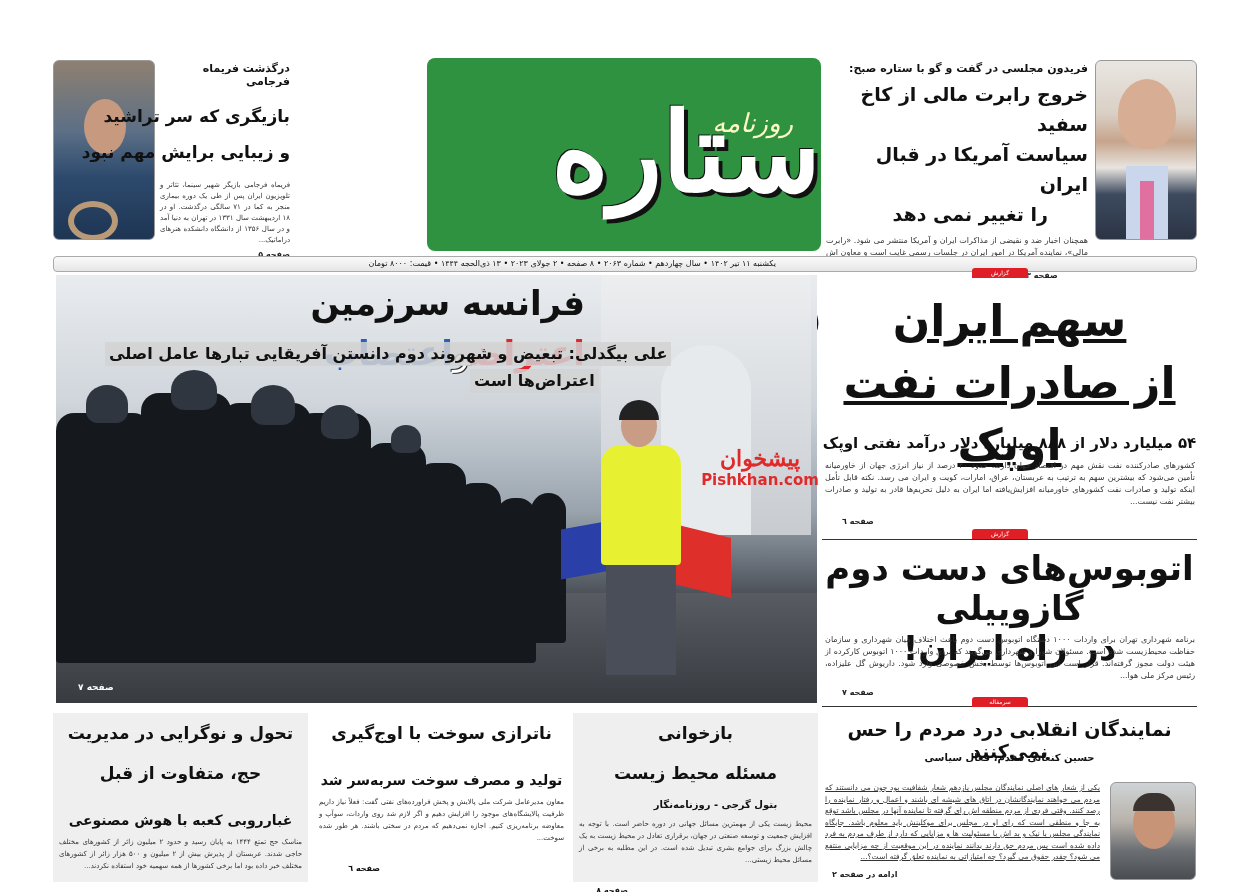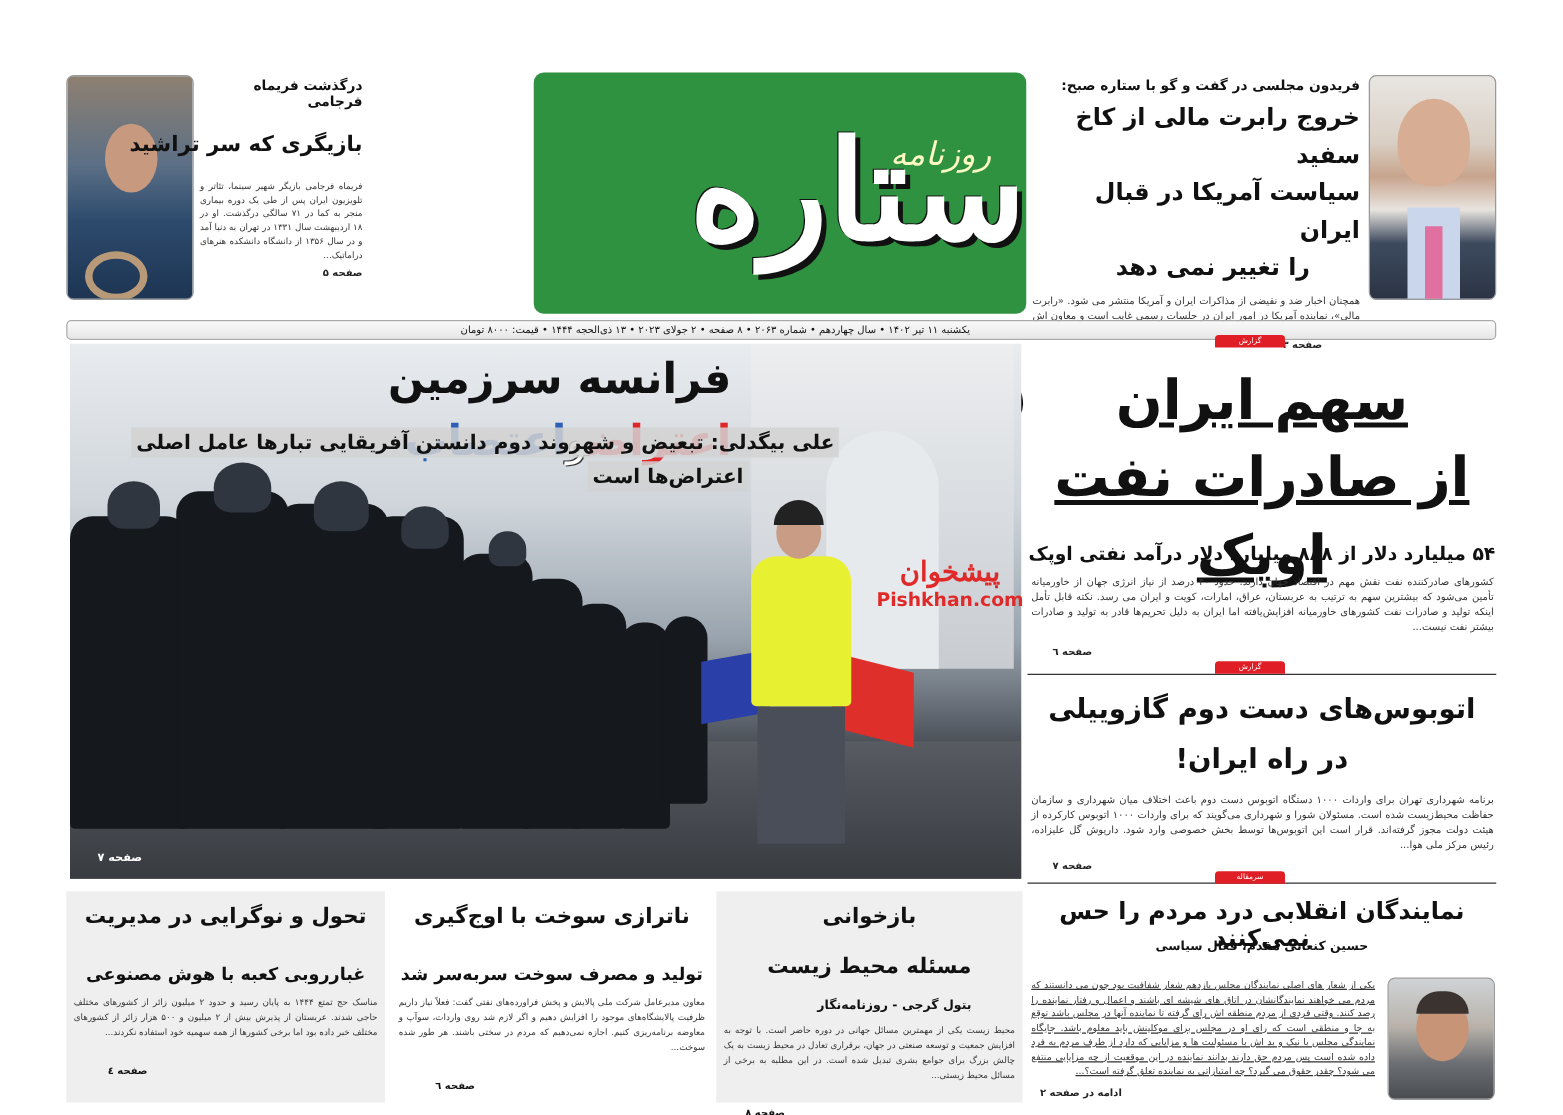--- a/index.html
+++ b/index.html
@@ -65,21 +65,21 @@
 
   
   .tag { position:absolute; height: 10px; background:#e01e26; color:#fff; font-size: 6px; line-height: 10px; text-align:center; border-radius: 3px 3px 0 0; }
   .hrule { position:absolute; height: 1px; background: #333; }
 
   #oil-hl { left: 822px; top: 290px; width: 375px; font-size: 44px; font-weight: bold; text-align: center; line-height: 62px; text-decoration: underline; }
   #oil-sub { left: 822px; top: 434px; width: 375px; font-size: 15px; font-weight: bold; text-align: center; }
   #oil-body { left: 825px; top: 460px; width: 370px; text-align: justify; }
   #oil-page { left: 842px; top: 517px; }
 
-  #bus-hl { left: 822px; top: 548px; width: 375px; font-size: 22px; font-weight: bold; text-align: center; line-height: 40px; }
+  #bus-hl { left: 822px; top: 548px; width: 375px; font-size: 34px; font-weight: bold; text-align: center; line-height: 40px; }
   #bus-body { left: 825px; top: 634px; width: 370px; text-align: justify; }
   #bus-page { left: 842px; top: 688px; }
 
   #editorial-hl { left: 822px; top: 718px; width: 375px; font-size: 19px; font-weight: bold; text-align: center; }
   #editorial-author { left: 822px; top: 752px; width: 375px; font-size: 10px; font-weight: bold; text-align: center; }
   #editorial-body { left: 825px; top: 782px; width: 275px; text-align: justify; text-decoration: underline; }
   #editorial-page { left: 832px; top: 870px; }
   #editorial-photo { left: 1110px; top: 782px; width: 86px; height: 98px; border-radius: 6px; border: 1px solid #999;
     background: linear-gradient(180deg,#cfd3d6 0%,#b8b2aa 40%,#6c6f73 70%,#4a4d50 100%); overflow:hidden; }
   #editorial-photo .face { position:absolute; left:22px; top:14px; width:42px; height:52px; border-radius:50%; background:#c79478; }
@@ -114,20 +114,21 @@
 </div>
 
 <div id="obit-photo" class="abs">
   <div class="face"></div>
   <div class="rope"></div>
 </div>
 <div class="abs rtl" style="left:160px; top:62px; width:130px;">
   <div class="bold" style="font-size:11px;">درگذشت فریماه فرجامی</div>
   <div class="bold" style="font-size:17px; line-height:36px; margin-top:10px; white-space:nowrap;">
     <div>بازیگری که سر تراشید</div>
+    <div>و زیبایی برایش مهم نبود</div>
   </div>
   <div class="small" style="margin-top:10px; font-size:7px; line-height:11px; text-align:justify;">فریماه فرجامی بازیگر شهیر سینما، تئاتر و تلویزیون ایران پس از طی یک دوره بیماری منجر به کما در ۷۱ سالگی درگذشت. او در ۱۸ اردیبهشت سال ۱۳۳۱ در تهران به دنیا آمد و در سال ۱۳۵۶ از دانشگاه دانشکده هنرهای دراماتیک...</div>
   <div class="page-ref" style="margin-top:4px;">صفحه ۵</div>
 </div>
 
 <div id="masthead" class="abs">
   <div class="daily">روزنامه</div>
   <div class="brand">ستاره صبح</div>
 </div>
 
@@ -217,17 +218,18 @@
     <div>ناترازی سوخت با اوج‌گیری</div>
   </div>
   <div class="sub">تولید و مصرف سوخت سربه‌سر شد</div>
   <div class="body">معاون مدیرعامل شرکت ملی پالایش و پخش فراورده‌های نفتی گفت: فعلاً نیاز داریم ظرفیت پالایشگاه‌های موجود را افزایش دهیم و اگر لازم شد روی واردات، سوآپ و معاوضه برنامه‌ریزی کنیم. اجازه نمی‌دهیم که مردم در سختی باشند. هر طور شده سوخت...</div>
   <div class="ref">صفحه ٦</div>
 </div>
 
 <div class="bottom-box shaded rtl" style="left:53px; width:255px;">
   <div class="hl">
     <div>تحول و نوگرایی در مدیریت</div>
+    <div>حج، متفاوت از قبل</div>
   </div>
   <div class="sub">غبارروبی کعبه با هوش مصنوعی</div>
   <div class="body">مناسک حج تمتع ۱۴۴۴ به پایان رسید و حدود ۲ میلیون زائر از کشورهای مختلف حاجی شدند. عربستان از پذیرش بیش از ۲ میلیون و ۵۰۰ هزار زائر از کشورهای مختلف خبر داده بود اما برخی کشورها از همه سهمیه خود استفاده نکردند...</div>
   <div class="ref">صفحه ٤</div>
 </div>
 
 </body></html>

